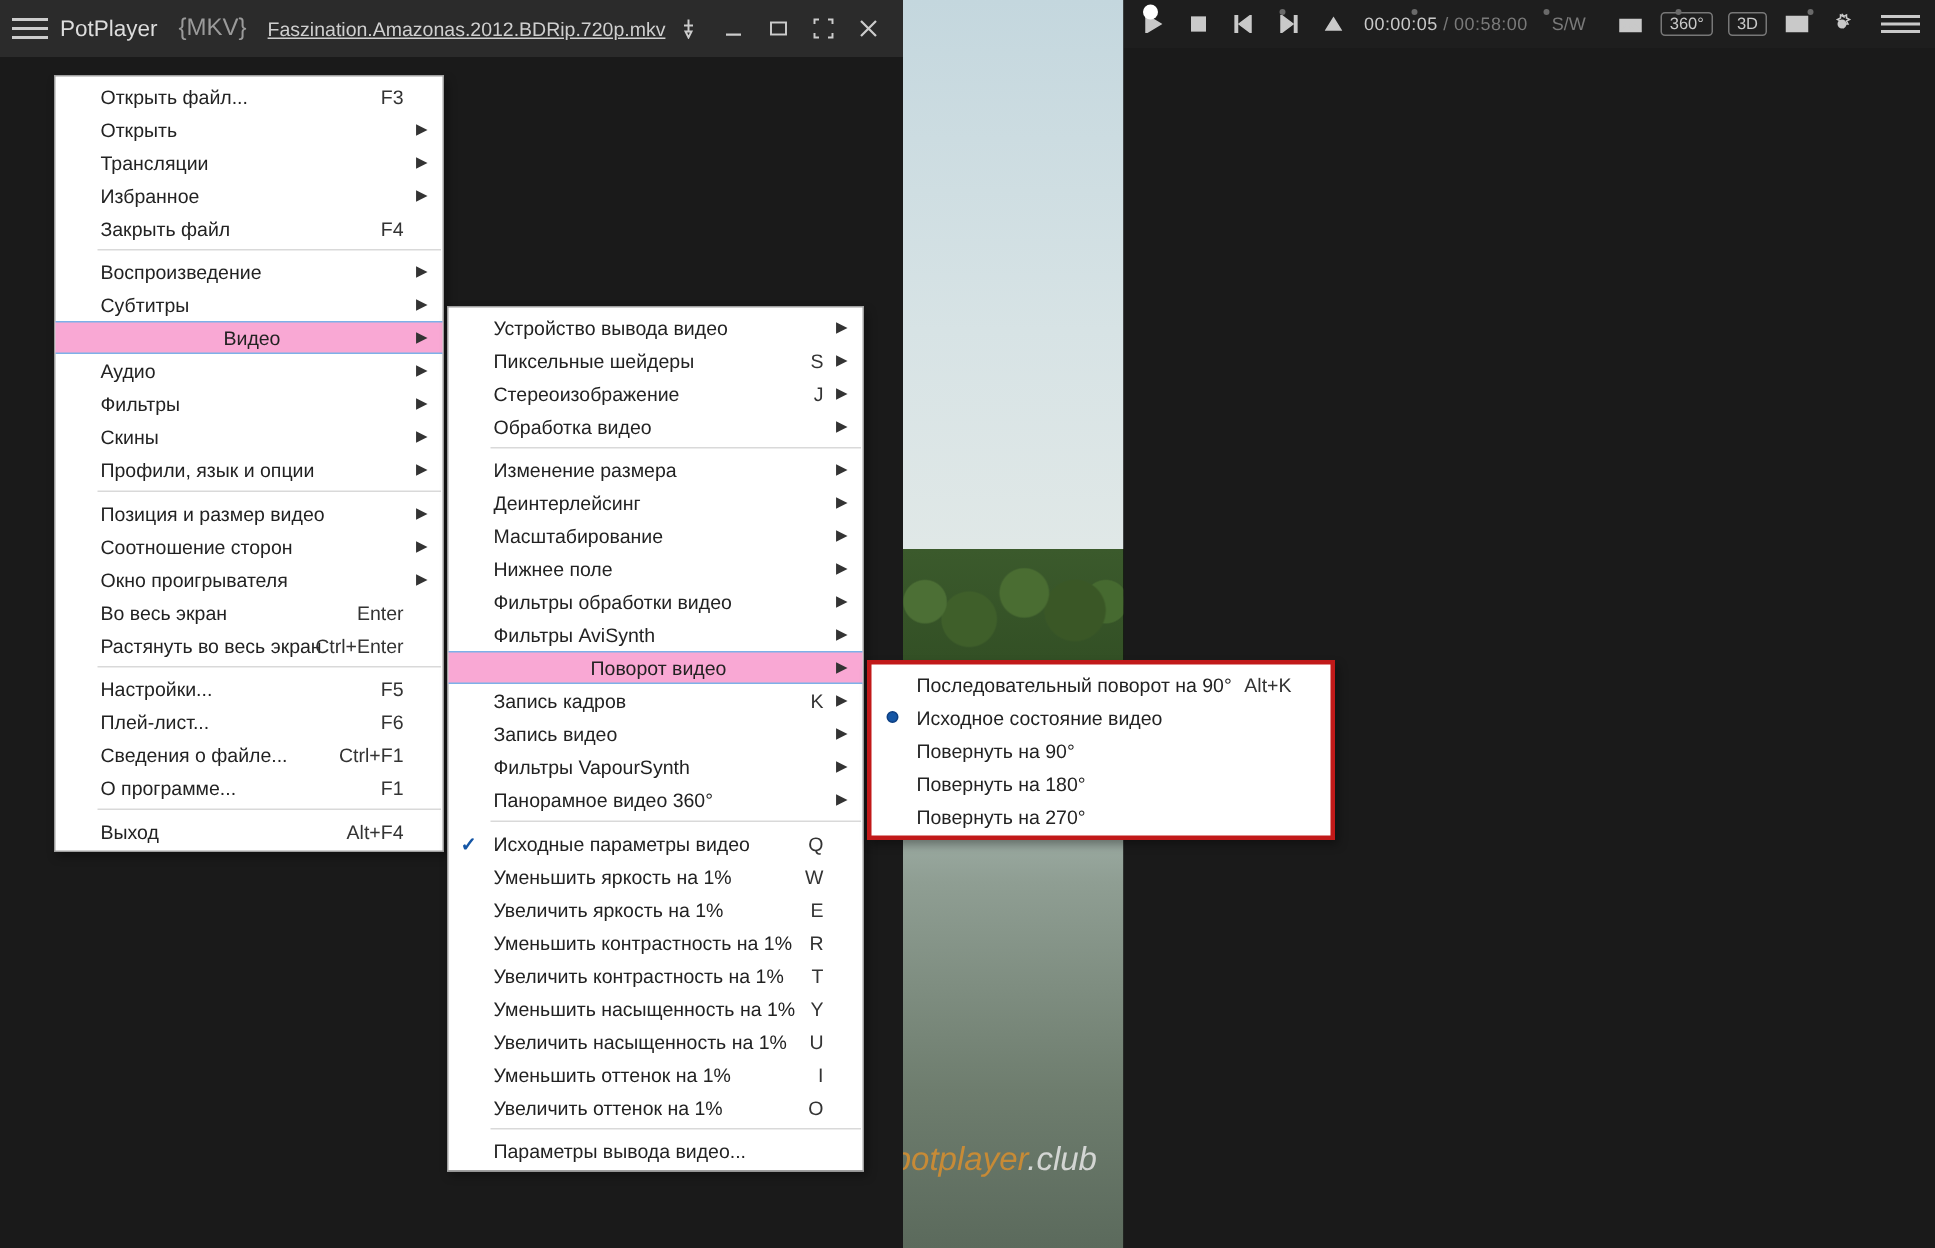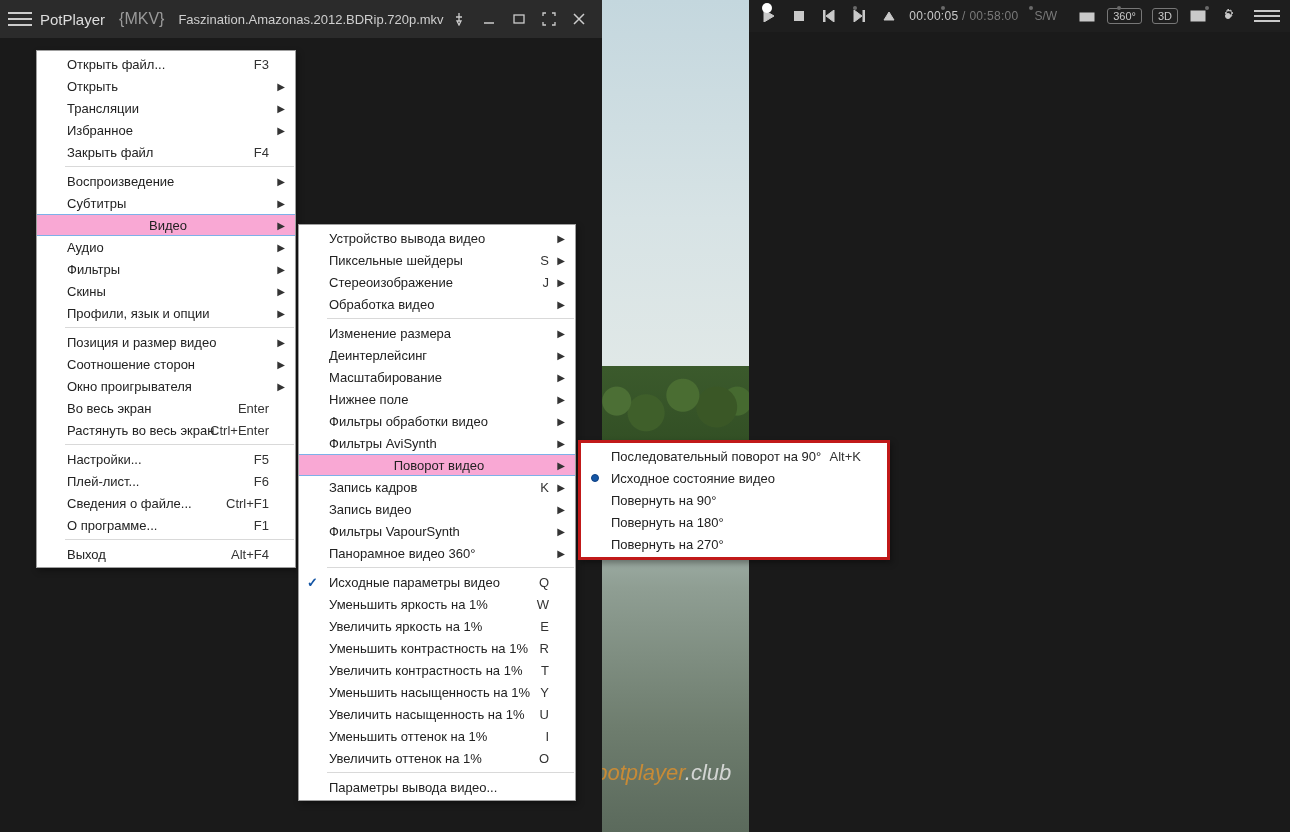--- a/index.html
+++ b/index.html
@@ -5,21 +5,21 @@
   * { margin: 0; padding: 0; box-sizing: border-box; font-family: "Segoe UI", Tahoma, sans-serif; }
   body { width: 1290px; height: 832px; overflow: hidden; background: #000; position: relative; }
   .window { width: 100%; height: 100%; display: flex; flex-direction: row; background: #1a1a1a; }
 
   
   .titlebar { height: 38px; background: #2b2b2b; display: flex; align-items: center; padding: 0 8px; color: #ddd; font-size: 14px; }
   .titlebar .hamburger { width: 24px; height: 24px; display: flex; flex-direction: column; justify-content: center; gap: 4px; margin-right: 8px; cursor: pointer; }
   .titlebar .hamburger span { display: block; height: 2px; background: #ccc; }
   .titlebar .app { font-size: 15px; margin-right: 14px; color:#ddd; }
   .titlebar .fmt { font-size: 16px; color: #9a9a9a; margin-right: 14px; }
-  .titlebar .file { font-size: 13px; color: #cfcfcf; }
+  .titlebar .file { font-size: 13px; color: #cfcfcf; text-decoration: underline; }
   .titlebar .spacer { flex: 1; }
   .titlebar .winbtn { width: 30px; height: 30px; display: flex; align-items: center; justify-content: center; color: #ccc; cursor: pointer; }
   .titlebar .winbtn svg { stroke:#ccc; fill:none; }
 
   
   .video { flex: 1; position: relative; overflow: hidden; background: #000; }
   .scene { position:absolute; inset:0; }
   .sky { position:absolute; left:0; right:0; top:0; height:44%; background: linear-gradient(#c4d7de,#d7e3e5 60%,#e0e8e7); }
   .trees { position:absolute; left:0; right:0; top:44%; height:14%; background: linear-gradient(#3b5a2c,#2e4a21); }
   .trees::before{content:"";position:absolute;inset:0;background:
@@ -59,21 +59,21 @@
   .menu { position:absolute; background:#fff; border:1px solid #9f9f9f; box-shadow:2px 3px 6px rgba(0,0,0,.35); font-size:13px; color:#222; padding:2px 0;}
   .menu .item{display:flex;align-items:center;height:22px;padding:0 26px 0 30px;position:relative;white-space:nowrap;cursor:default}
   .menu .item.hi{background:#f9a8d4;border:1px solid #7db1e8;border-left:none;border-right:none;justify-content:center;}
   .menu .item .sc{position:absolute;right:26px;color:#333}
   .menu .item .arrow{position:absolute;right:10px;font-size:10px;color:#333}
   .menu .sep{height:1px;background:#d9d9d9;margin:3px 1px 3px 28px}
   .menu .check{position:absolute;left:8px;color:#1556a5;font-weight:bold}
   .menu .radio{position:absolute;left:10px;width:8px;height:8px;border-radius:50%;background:#1556a5;border:1px solid #0d3f82}
 
   .menu1{top:50px;left:36px;width:260px}
-  .menu2{top:224px;left:298px;width:278px}
+  .menu2{top:204px;left:298px;width:278px}
   .menu3{top:440px;left:578px;width:312px;border:3px solid #c11919}
 
 </style>
 </head>
 <body>
 
 <div class="window">
 
   <div class="titlebar">
     <div class="hamburger">

